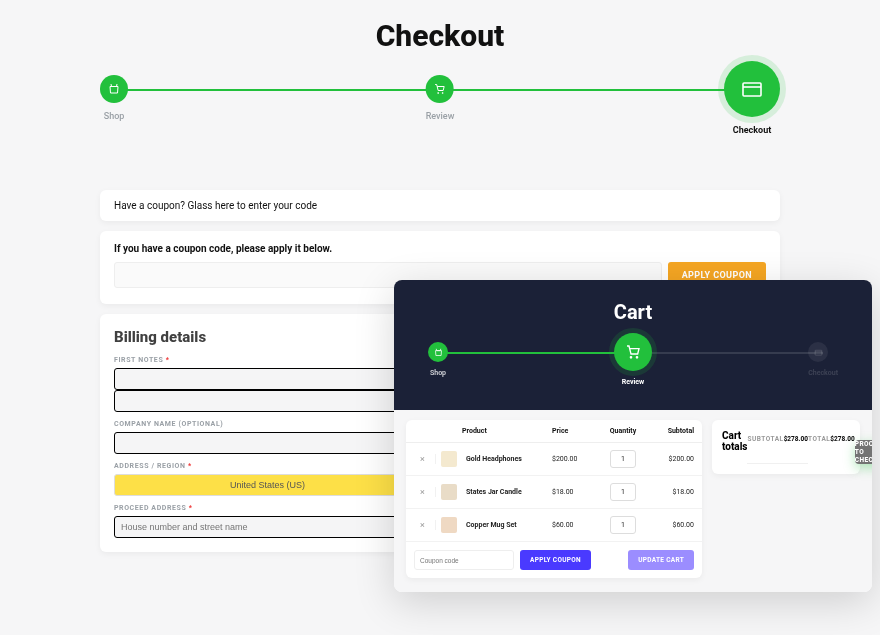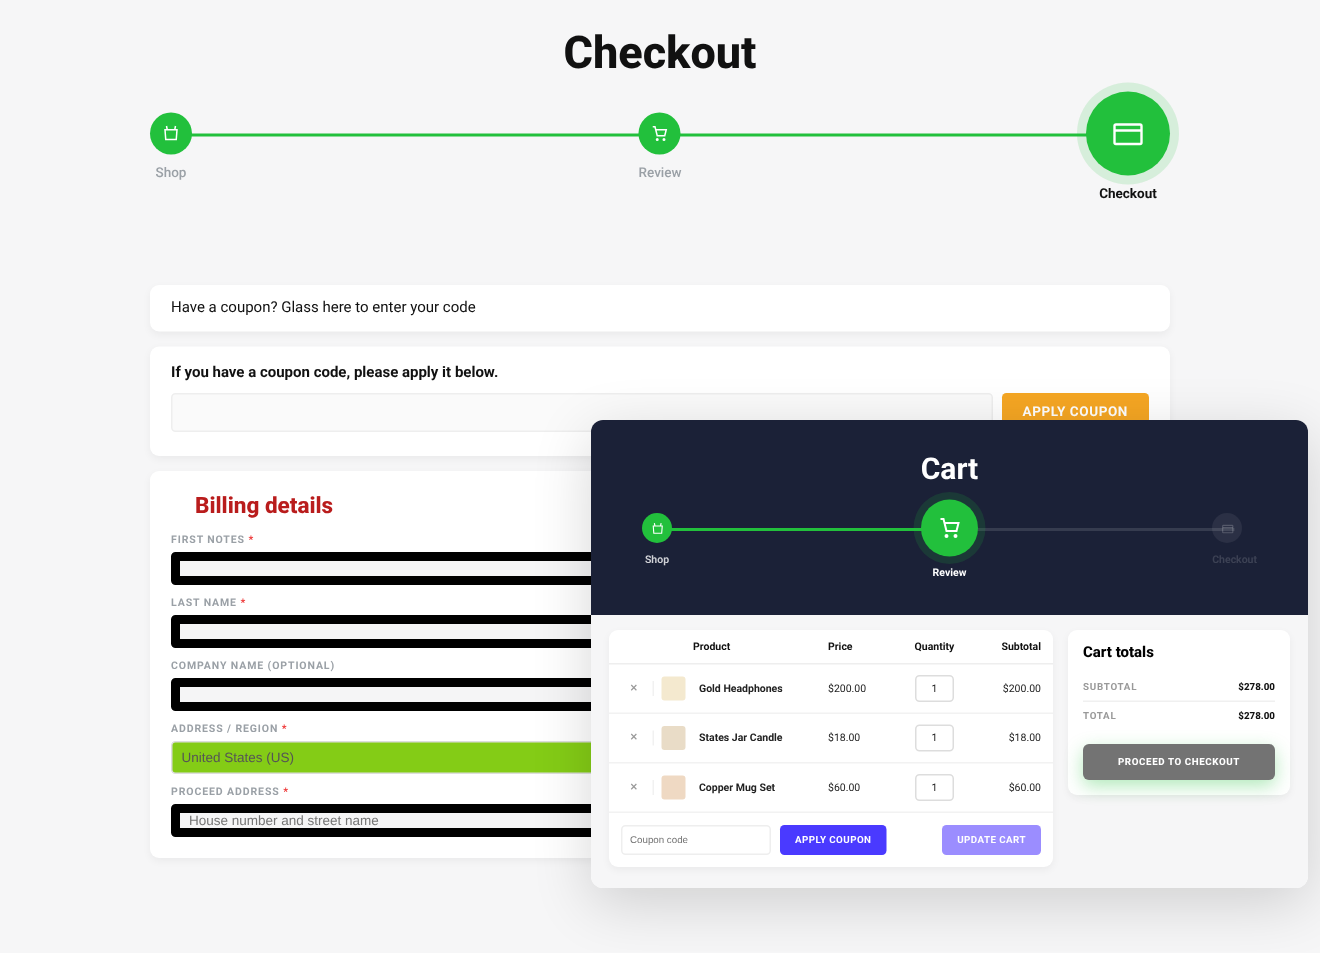--- a/index.html
+++ b/index.html
@@ -101,62 +101,61 @@
     display: flex; align-items: center; justify-content: center;
   }
 
   .checkout-cols {
     display: flex;
     gap: 10px;
     margin: 0 100px;
   }
   .checkout-cols .panel { margin: 0; flex: 1; padding: 14px; }
   .section-title-yellow {
-    color: #b91c1c;
+    color: #404040;
     font-weight: 800;
     font-size: 15px;
     margin-bottom: 10px;
-    margin-left: 16px;
   }
   .section-title-blue {
     color: #1746d1;
     font-weight: 800;
     font-size: 15px;
     margin-bottom: 10px;
   }
   .field-label {
     font-size: 7px;
     letter-spacing: 0.6px;
     color: #9aa0a6;
     font-weight: 700;
     margin: 8px 0 4px 0;
   }
   .field-label .req { color: #e33; }
   .field-input {
     width: 100%;
     height: 22px;
     background: #f5f5f6;
-    border: 6px solid #000000;
+    border: 1px solid #000000;
     border-radius: 3px;
     padding: 0 6px;
     font-size: 9px;
     color: #555;
   }
   .select-wrap {
     position: relative;
   }
   .select-wrap::after {
     content: "▾";
     position: absolute;
     right: 8px; top: 50%;
     transform: translateY(-50%);
     font-size: 9px;
     color: #555;
   }
-  .select-wrap .field-input { background: #84cc16; border: 1px solid #ddd; }
+  .select-wrap .field-input { background: #fde047; border: 1px solid #ddd; text-align: center; }
 
   .order-col .row {
     display: flex;
     justify-content: space-between;
     font-size: 8px;
     color: #222;
     padding: 7px 0;
     border-bottom: 1px solid #eee;
     font-weight: 700;
   }
@@ -301,21 +300,21 @@
   .btn-sm.indigo { background: #4a3aff; }
   .btn-sm.lilac { background: #9b8dff; }
 
   .cart-totals {
     width: 148px;
     background: #fff;
     border-radius: 6px;
     box-shadow: 0 2px 6px rgba(0,0,0,0.05);
     padding: 10px;
     display: flex;
-    flex-direction: column;
+    flex-direction: row;
     align-self: flex-start;
   }
   .cart-totals h4 {
     font-size: 10px;
     font-weight: 800;
     margin-bottom: 8px;
   }
   .totals-row {
     display: flex;
     justify-content: space-between;
@@ -395,23 +394,20 @@
   <div class="checkout-cols">
 
     <div class="panel">
       <div class="section-title-yellow">Billing details</div>
 
       <div class="field-label">
         <span>FIRST NOTES</span> <span class="req">*</span>
       </div>
       <input class="field-input" style="">
 
-      <div class="field-label">
-        <span>LAST NAME</span> <span class="req">*</span>
-      </div>
       <input class="field-input" style="">
 
       <div class="field-label">COMPANY NAME (OPTIONAL)</div>
       <input class="field-input" style="">
 
       <div class="field-label">
         <span>ADDRESS / REGION</span> <span class="req">*</span>
       </div>
       <div class="select-wrap">
         <input class="field-input" readonly="" value="United States (US)" style="">

